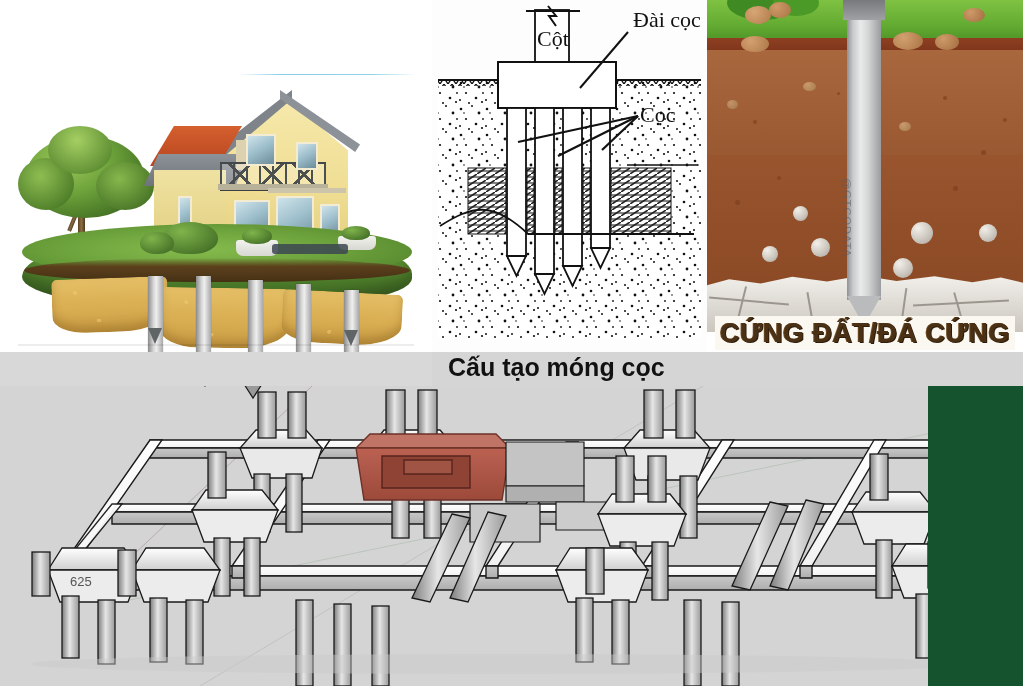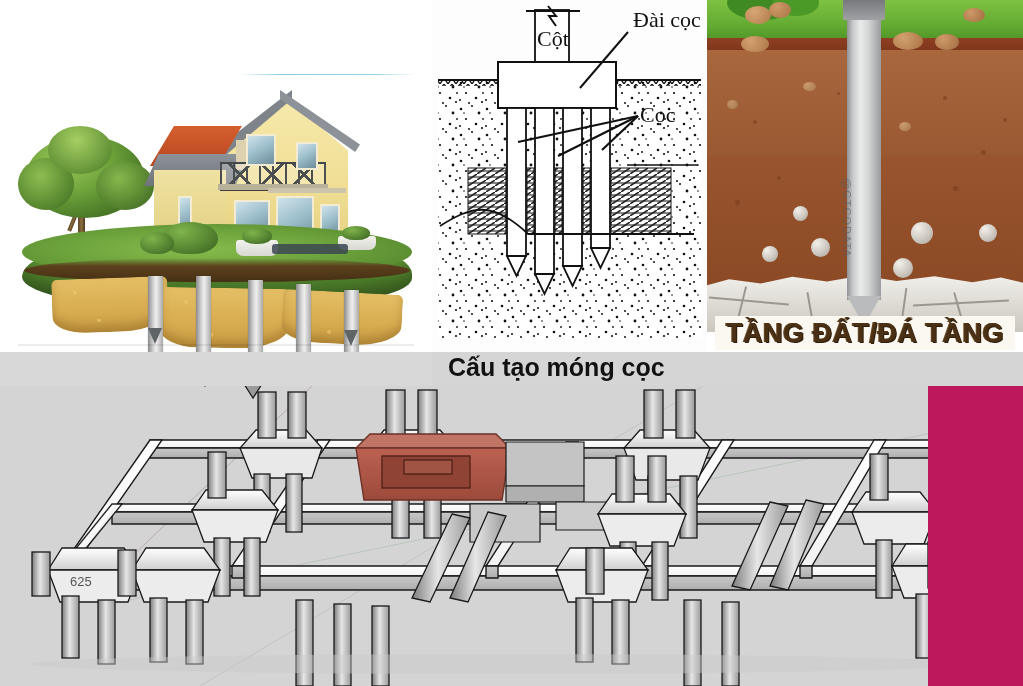--- a/index.html
+++ b/index.html
@@ -1,18 +1,18 @@
 <!DOCTYPE html>
 <html><head>
 <meta charset="utf-8">
 <title>Mong coc</title>
 <style>
   html,body{margin:0;padding:0;background:#fff;}
   body{font-family:"Liberation Sans",sans-serif;}
-  #page{position:relative;width:1023px;height:686px;overflow:hidden;background:#be185d;}
+  #page{position:relative;width:1023px;height:686px;overflow:hidden;background:#14532d;}
 
   
   .panel{position:absolute;overflow:hidden;}
 
   
   #panelHouse{left:0;top:0;width:432px;height:355px;background:#ffffff;}
   .hz-line{position:absolute;left:238px;top:74px;width:178px;height:1px;
            background:linear-gradient(90deg,rgba(120,200,225,0) 0%,rgba(110,195,225,.85) 25%,rgba(110,195,225,.75) 75%,rgba(120,200,225,0) 100%);}
 
   
@@ -291,21 +291,21 @@
     <div class="rock-crack" style="left:250px;top:292px;width:2px;height:28px;transform:rotate(-16deg);"></div>
     <div class="rock-crack" style="left:2px;top:300px;width:80px;height:2px;transform:rotate(5deg);"></div>
     <div class="rock-crack" style="left:206px;top:302px;width:96px;height:2px;transform:rotate(-3deg);"></div>
 
     <div class="ps-pile"></div>
     <div class="ps-pile-head"></div>
     <div class="ps-pile-tip"></div>
     <div class="ps-watermark">@GTCODATA</div>
 
     <div class="ps-banner">
-      <span>TẦNG ĐẤT/ĐÁ TẦNG</span>
+      <span>CỨNG ĐẤT/ĐÁ CỨNG</span>
     </div>
   </div>
 
   <div class="topstrip"></div>
   <div id="cap3d">
     <span>Cấu tạo móng cọc</span>
   </div>
 
   <div class="panel" id="panel3d">
     <svg width="1023" height="334" viewBox="0 0 1023 334" xmlns="http://www.w3.org/2000/svg">

